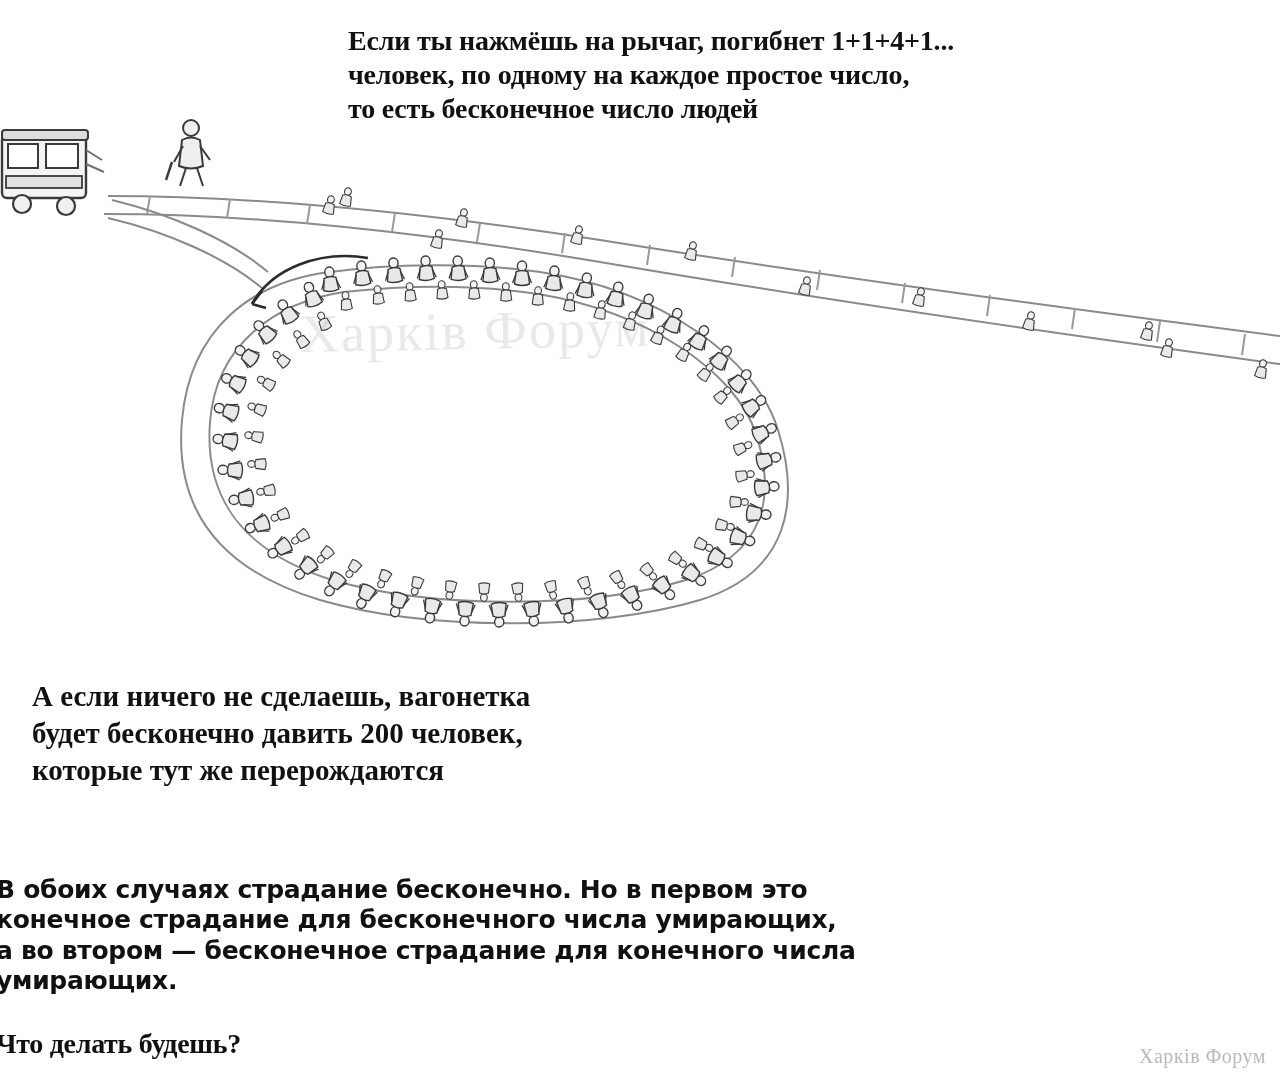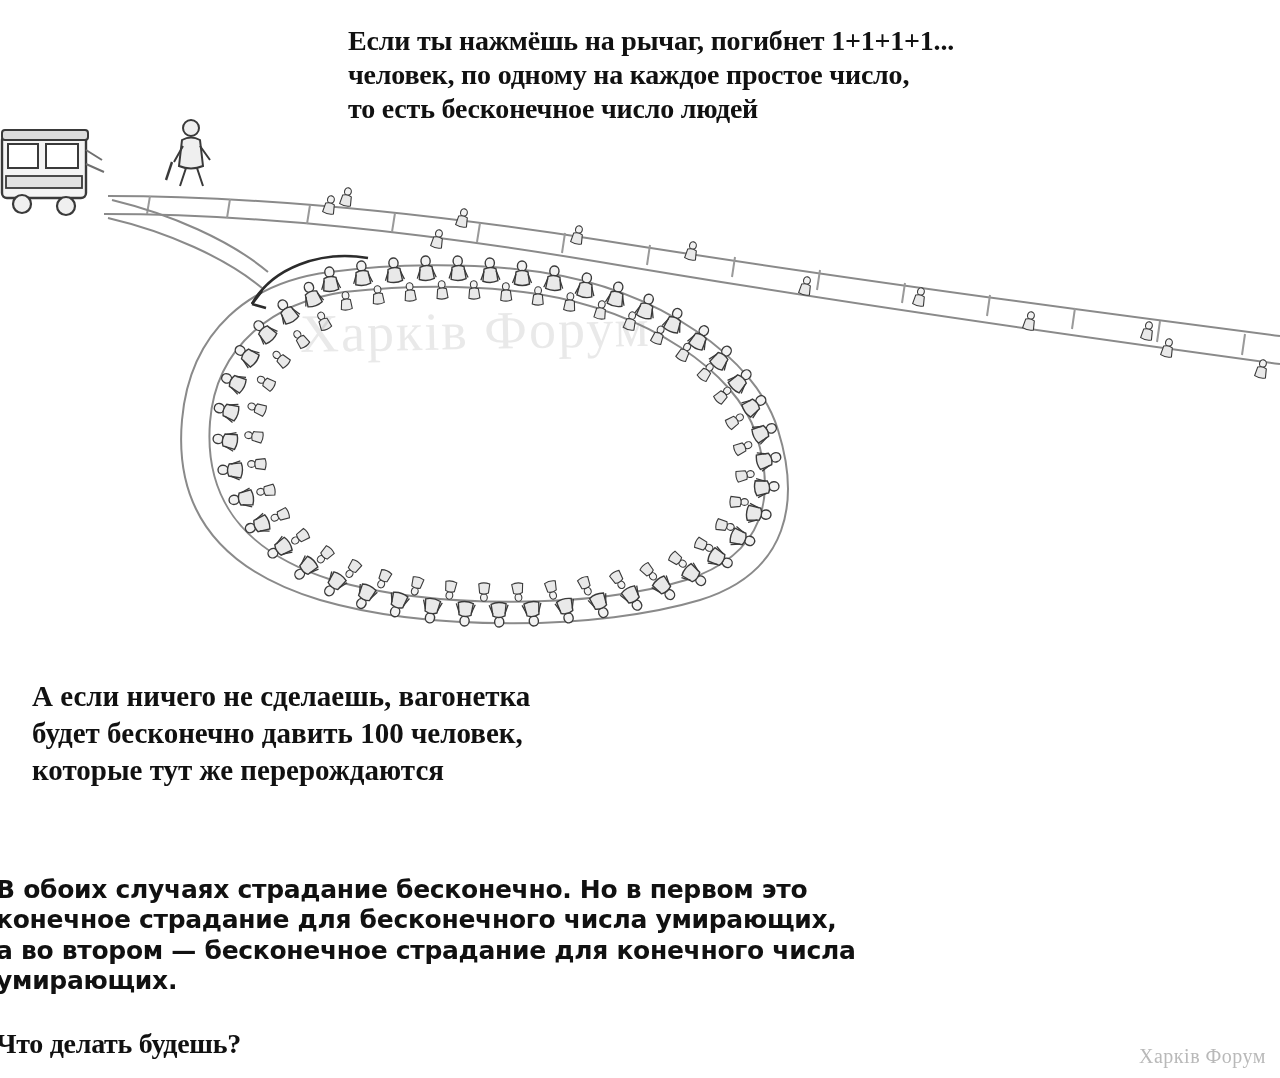--- a/index.html
+++ b/index.html
@@ -475,26 +475,26 @@
 
     <g stroke="#3a3a3a" fill="#efefef" stroke-width="2">
       <circle cx="191" cy="128" r="8"></circle>
       <path d="M182,140 q9,-5 18,0 l3,26 q-12,5 -24,0 z"></path>
       <path d="M183,146 l-9,16 M200,146 l10,14" fill="none"></path>
       <path d="M186,168 l-6,18 M197,168 l6,18" fill="none"></path>
       <path d="M166,180 l6,-18" fill="none" stroke-width="2.4"></path>
     </g>
   </svg>
 
-  <div class="caption" id="caption-top">Если ты нажмёшь на рычаг, погибнет 1+1+1+1...
+  <div class="caption" id="caption-top">Если ты нажмёшь на рычаг, погибнет 1+1+4+1...
 человек, по одному на каждое простое число,
 то есть бесконечное число людей</div>
 
   <div class="caption" id="caption-middle">А если ничего не сделаешь, вагонетка
-будет бесконечно давить 100 человек,
+будет бесконечно давить 200 человек,
 которые тут же перерождаются</div>
 
   <div class="caption" id="caption-bottom">
     <div>В обоих случаях страдание бесконечно. Но в первом это
 конечное страдание для бесконечного числа умирающих,
 а во втором —  бесконечное страдание для конечного числа
 умирающих.</div>
     <div class="q-line">Что делать будешь?</div>
   </div>
 

